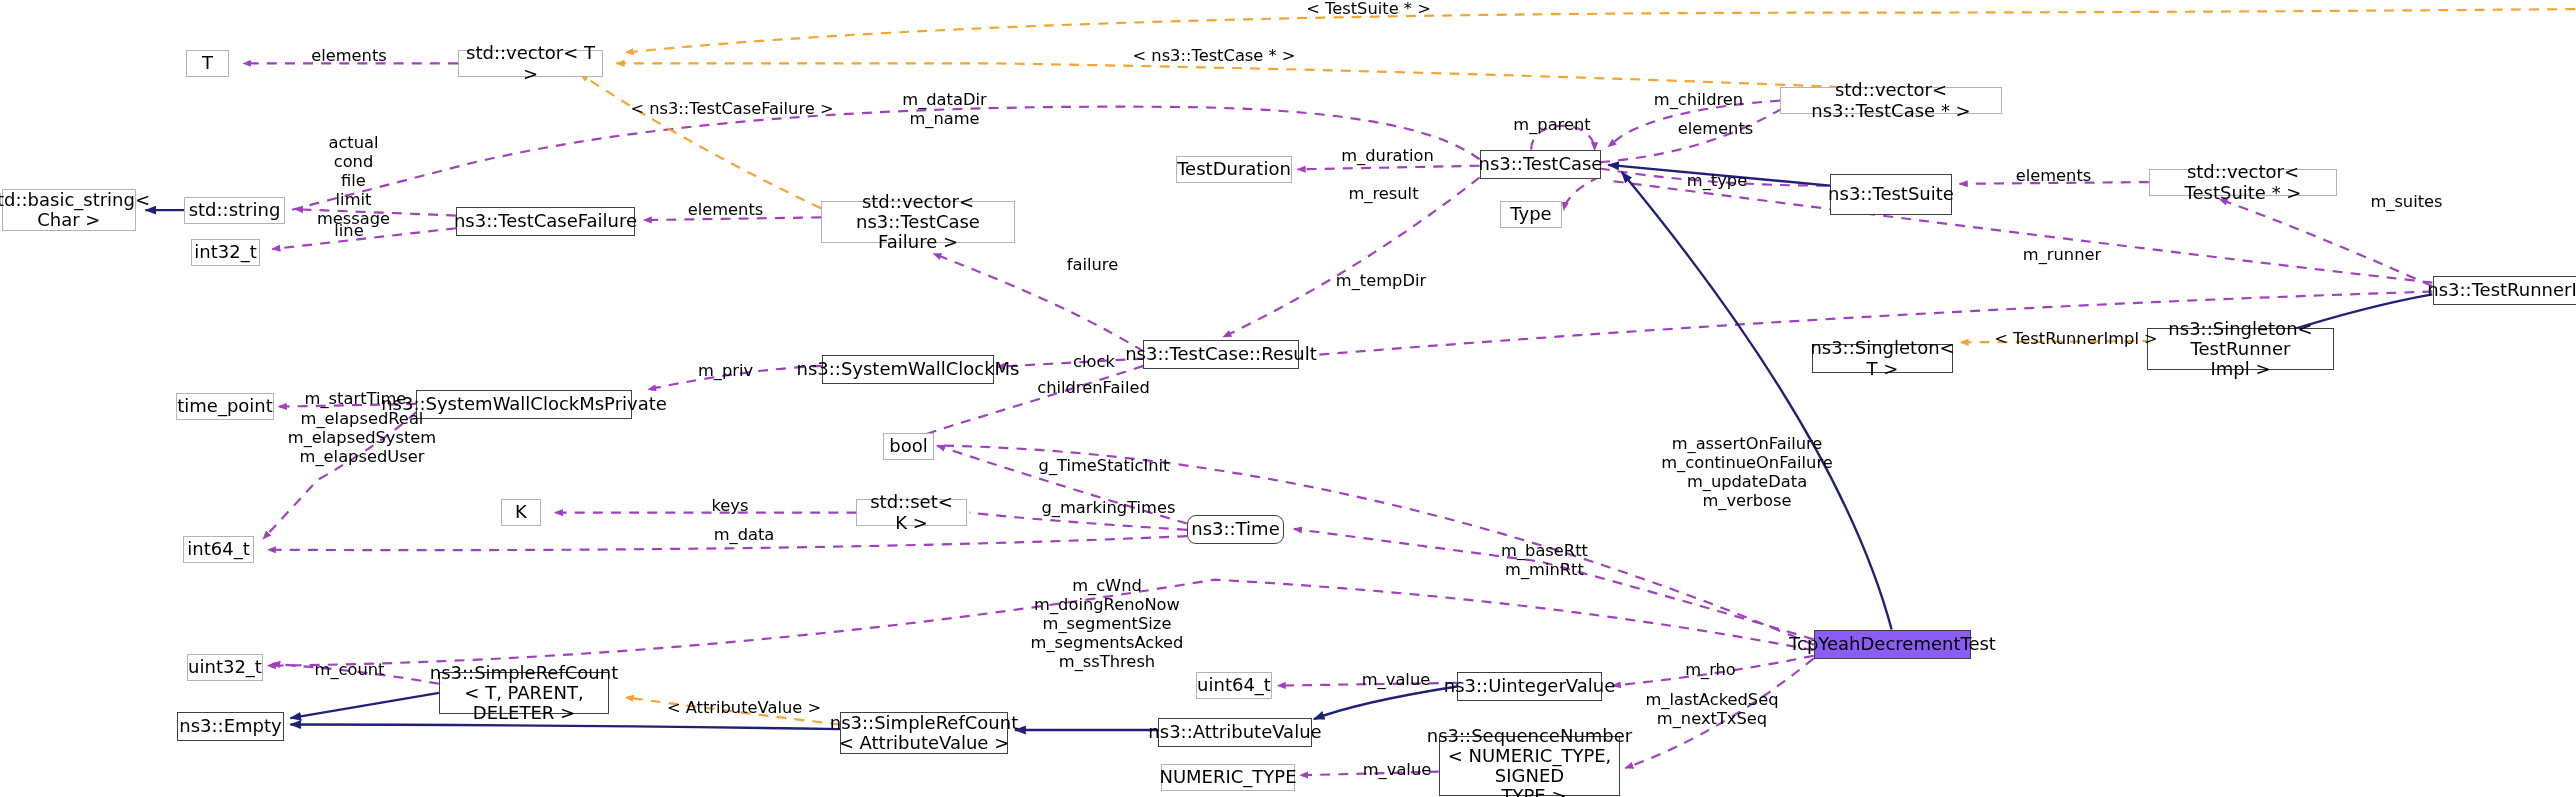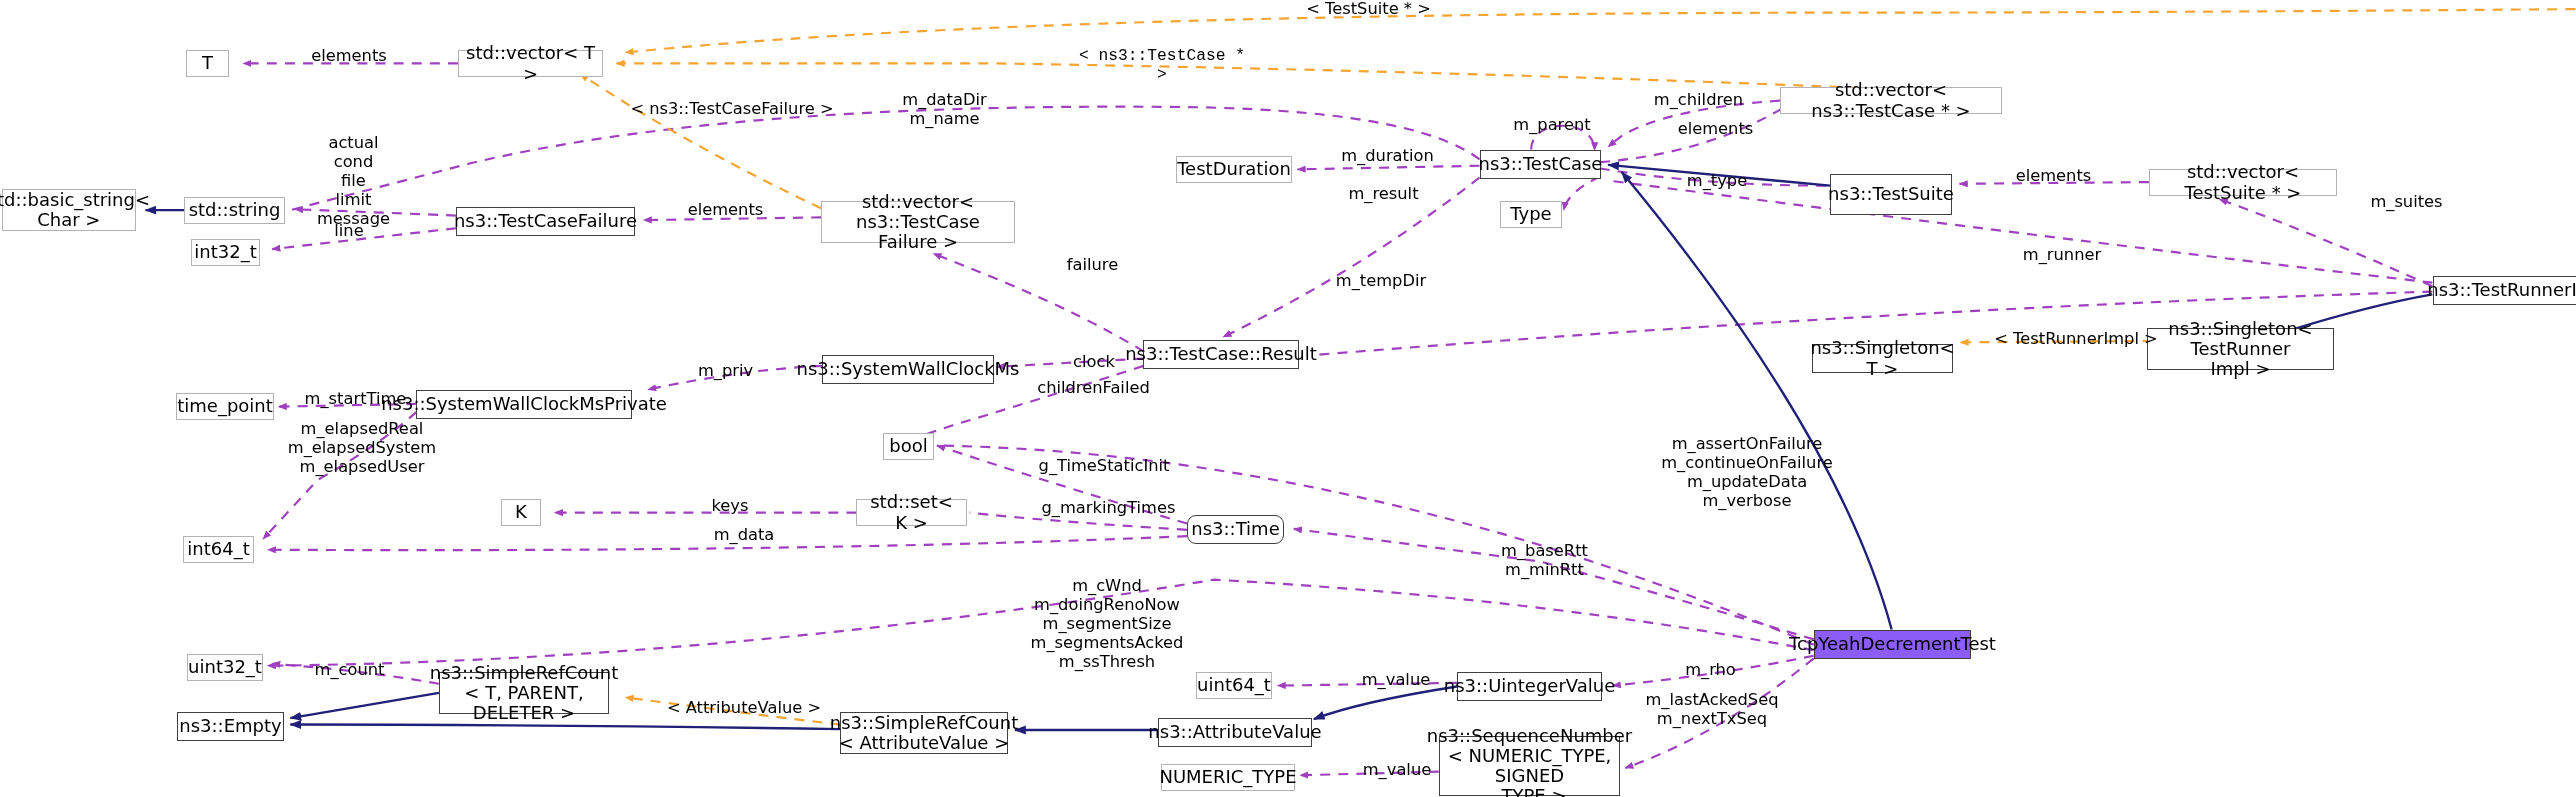--- a/index.html
+++ b/index.html
@@ -177,21 +177,21 @@
   <div class="node n-class" style="left:1158px;top:718px;width:154px;height:29px;">ns3::AttributeValue</div>
   <div class="node n-plain" style="left:1196px;top:672px;width:76px;height:27px;">uint64_t</div>
   <div class="node n-class" style="left:1457px;top:672px;width:145px;height:29px;">ns3::UintegerValue</div>
   <div class="node n-plain" style="left:1161px;top:764px;width:134px;height:27px;">NUMERIC_TYPE</div>
   <div class="node n-class" style="left:1439px;top:736px;width:181px;height:60px;">ns3::SequenceNumber
 &lt; NUMERIC_TYPE, SIGNED
 _TYPE &gt;</div>
 
   <div class="edge-label" style="left:299px;top:47px;width:100px;">elements</div>
   <div class="edge-label" style="left:1296px;top:0px;width:145px;">&lt; TestSuite * &gt;</div>
-  <div class="edge-label" style="left:1076px;top:47px;width:172px;font-family:Liberation Mono, monospace;">&lt; ns3::TestCase * &gt;</div>
+  <div class="edge-label" style="left:1128px;top:47px;width:172px;">&lt; ns3::TestCase * &gt;</div>
   <div class="edge-label" style="left:628px;top:100px;width:208px;">&lt; ns3::TestCaseFailure &gt;</div>
   <div class="edge-label" style="left:872px;top:91px;width:145px;">m_dataDir
 m_name</div>
   <div class="edge-label" style="left:1635px;top:91px;width:127px;">m_children</div>
   <div class="edge-label" style="left:1661px;top:120px;width:109px;">elements</div>
   <div class="edge-label" style="left:1493px;top:116px;width:118px;">m_parent</div>
   <div class="edge-label" style="left:1324px;top:147px;width:127px;">m_duration</div>
   <div class="edge-label" style="left:290px;top:134px;width:127px;">actual
 cond
 file
@@ -204,21 +204,21 @@
   <div class="edge-label" style="left:2352px;top:193px;width:109px;">m_suites</div>
   <div class="edge-label" style="left:313px;top:222px;width:72px;">line</div>
   <div class="edge-label" style="left:2003px;top:246px;width:118px;">m_runner</div>
   <div class="edge-label" style="left:1047px;top:256px;width:91px;">failure</div>
   <div class="edge-label" style="left:1322px;top:272px;width:118px;">m_tempDir</div>
   <div class="edge-label" style="left:1990px;top:330px;width:172px;">&lt; TestRunnerImpl &gt;</div>
   <div class="edge-label" style="left:1053px;top:353px;width:82px;">clock</div>
   <div class="edge-label" style="left:1021px;top:379px;width:145px;">childrenFailed</div>
   <div class="edge-label" style="left:680px;top:362px;width:91px;">m_priv</div>
   <div class="edge-label" style="left:292px;top:390px;width:127px;">m_startTime</div>
-  <div class="edge-label" style="left:276px;top:420px;width:172px;">m_elapsedReal
+  <div class="edge-label" style="left:276px;top:410px;width:172px;">m_elapsedReal
 m_elapsedSystem
 m_elapsedUser</div>
   <div class="edge-label" style="left:1643px;top:435px;width:208px;">m_assertOnFailure
 m_continueOnFailure
 m_updateData
 m_verbose</div>
   <div class="edge-label" style="left:1027px;top:457px;width:154px;">g_TimeStaticInit</div>
   <div class="edge-label" style="left:694px;top:497px;width:72px;">keys</div>
   <div class="edge-label" style="left:1027px;top:499px;width:163px;">g_markingTimes</div>
   <div class="edge-label" style="left:694px;top:526px;width:100px;">m_data</div>

